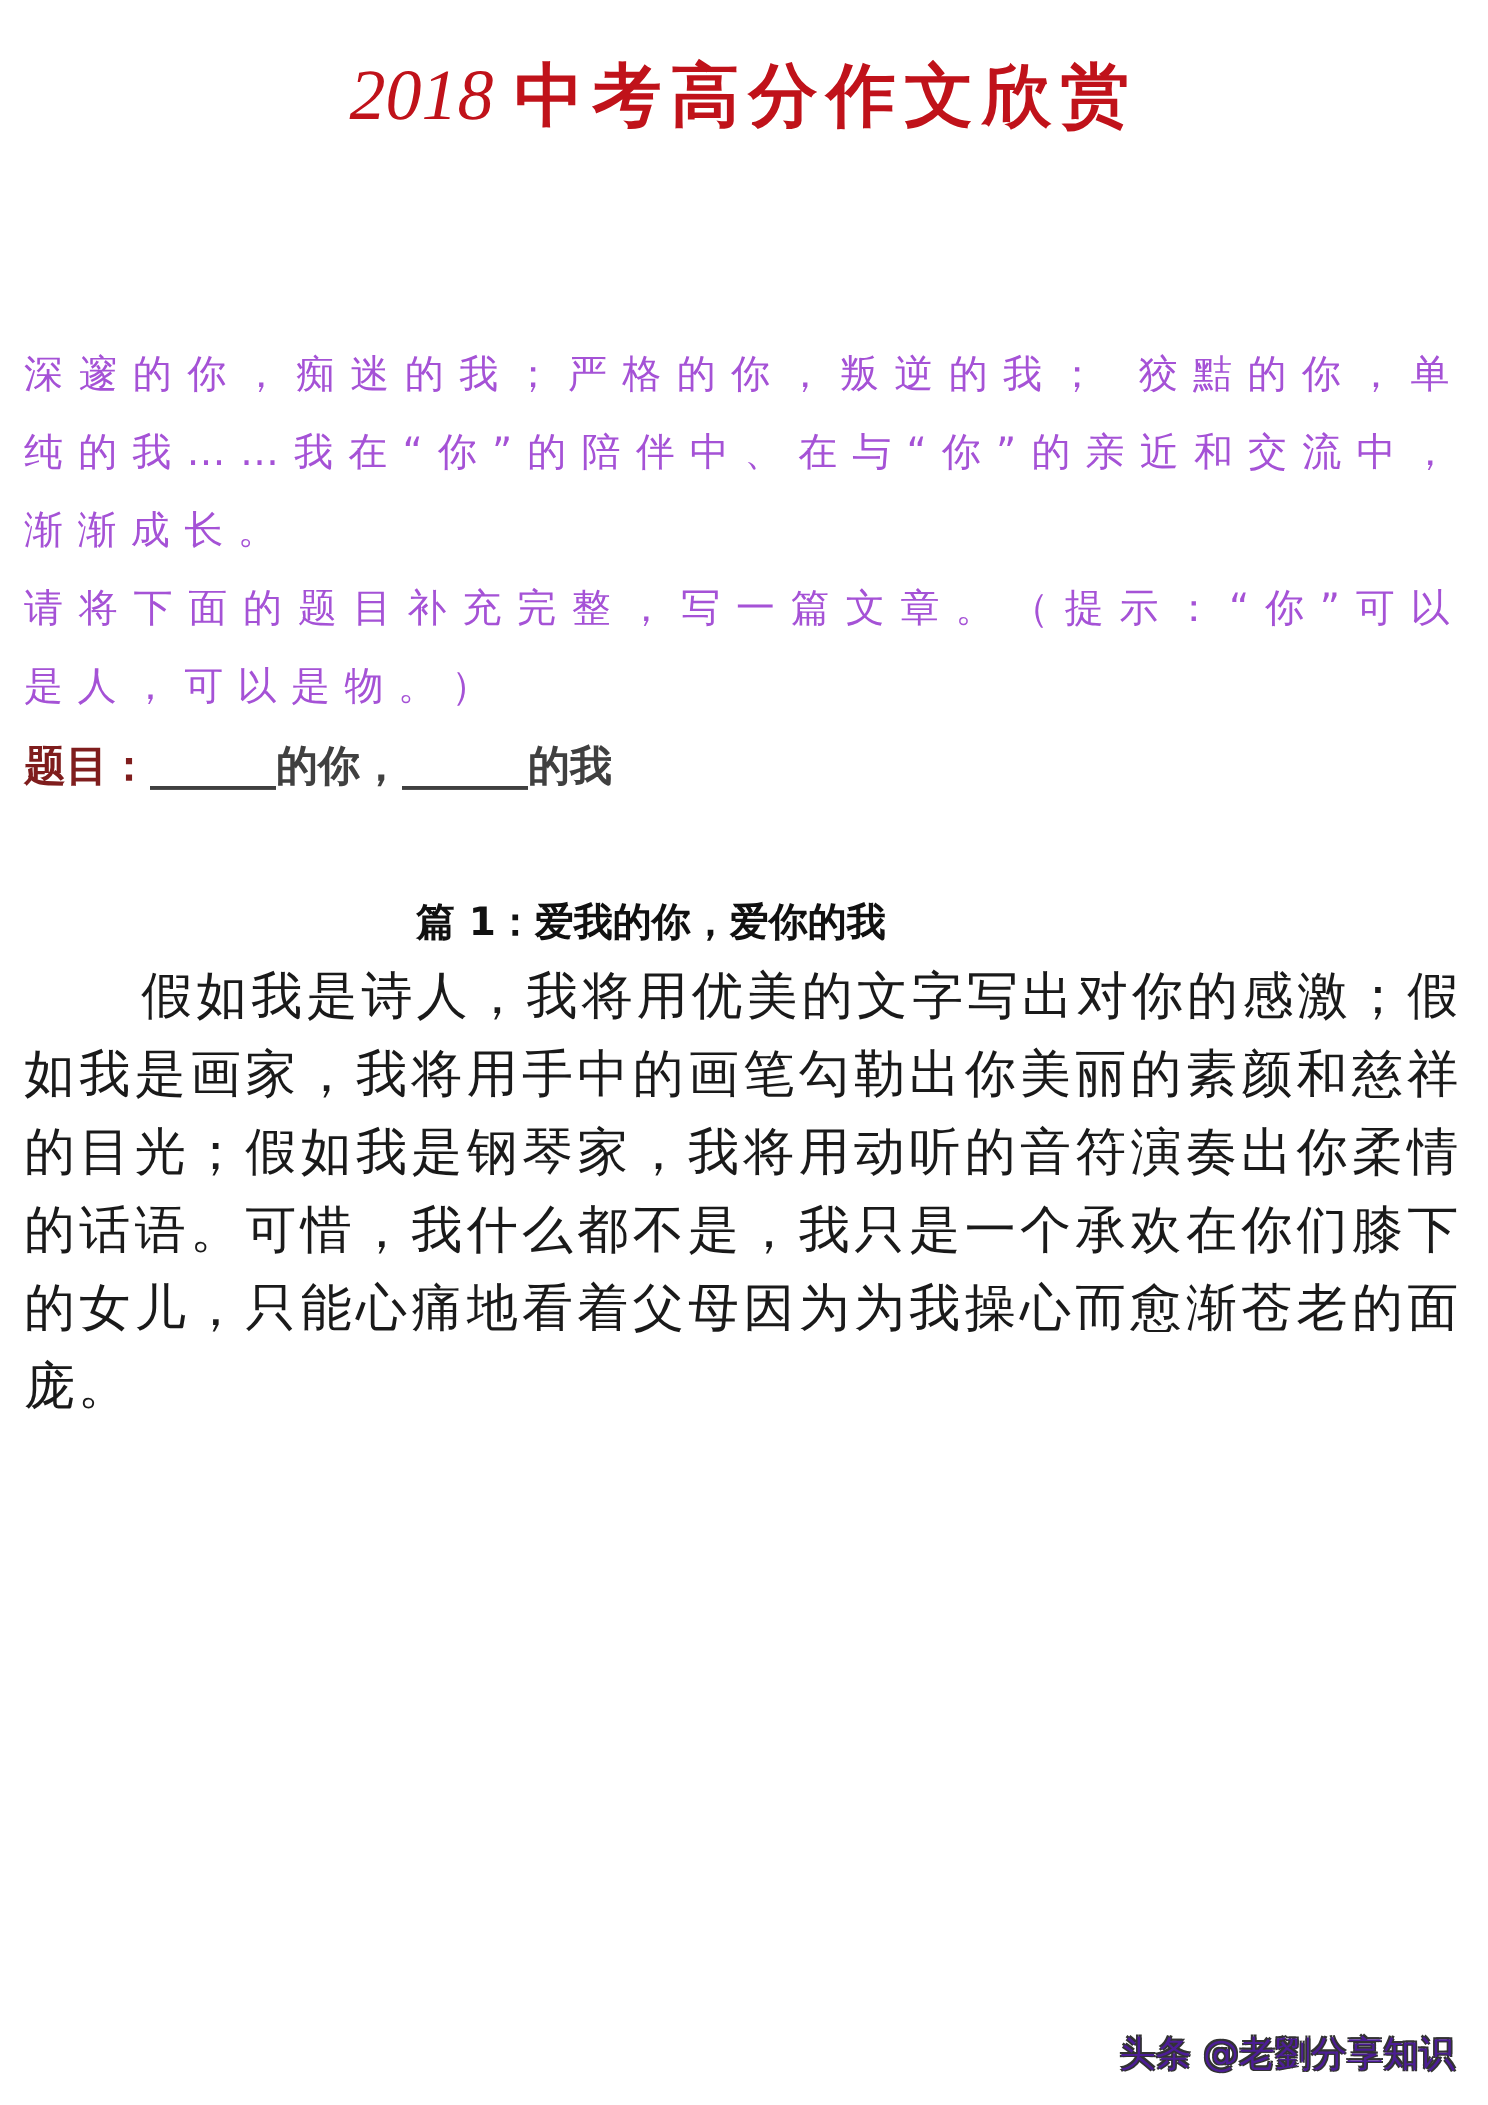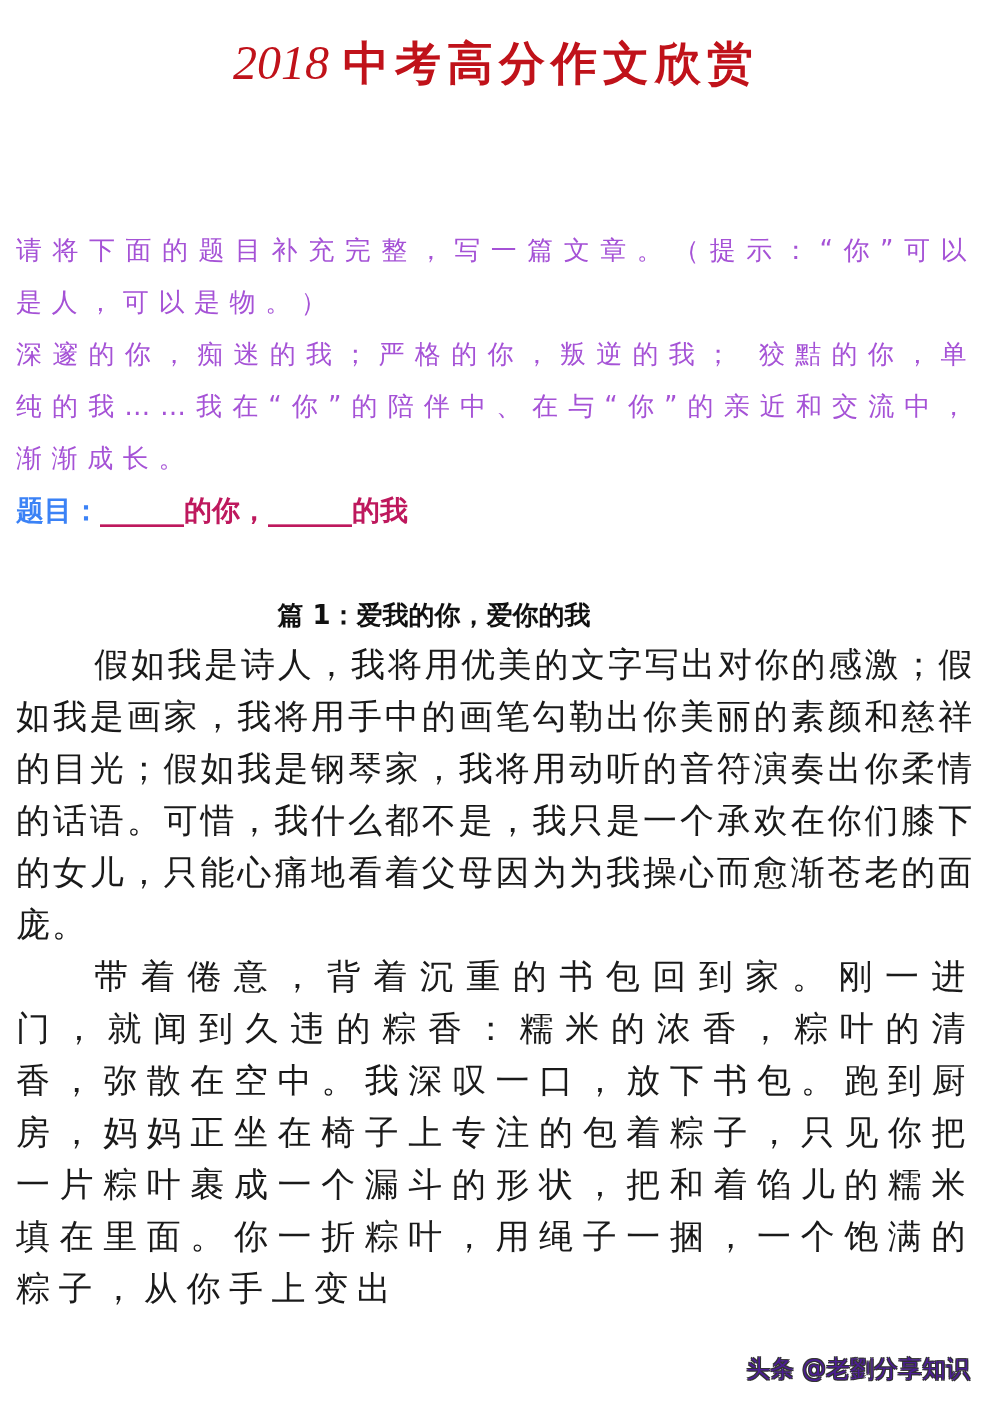--- a/index.html
+++ b/index.html
@@ -53,22 +53,22 @@
     }
     .topic {
       position: absolute;
       left: 16px;
       top: 486px;
       font-size: 28px;
       line-height: 50px;
       font-weight: bold;
       font-family: "DejaVu Sans", sans-serif;
     }
-    .topic .label { color: #3b82f6; }
-    .topic .blank { color: #be185d; }
+    .topic .label { color: #7f1d1d; }
+    .topic .blank { color: #404040; }
     .essay-heading {
       position: absolute;
       left: 0;
       top: 592px;
       width: 868px;
       text-align: center;
       font-size: 26px;
       line-height: 46px;
       font-weight: bold;
       color: #111;
@@ -105,28 +105,27 @@
     }
   </style>
 </head>
 <body>
 
 <div class="title">
   <span class="year">2018</span><span class="cn">中考高分作文欣赏</span>
 </div>
 
 <div class="prompt">
+  <p>深邃的你，痴迷的我；严格的你，叛逆的我；  狡黠的你，单纯的我……我在“你”的陪伴中、在与“你”的亲近和交流中，渐渐成长。</p>
   <p>请将下面的题目补充完整，写一篇文章。（提示：“你”可以是人，可以是物。）</p>
-  <p>深邃的你，痴迷的我；严格的你，叛逆的我；  狡黠的你，单纯的我……我在“你”的陪伴中、在与“你”的亲近和交流中，渐渐成长。</p>
 </div>
 
 <div class="topic">
   <span class="label">题目：</span><span class="blank">______的你，______的我</span>
 </div>
 
 <div class="essay-heading">篇 1：爱我的你，爱你的我</div>
 
 <div class="essay">
   <p class="p1">假如我是诗人，我将用优美的文字写出对你的感激；假如我是画家，我将用手中的画笔勾勒出你美丽的素颜和慈祥的目光；假如我是钢琴家，我将用动听的音符演奏出你柔情的话语。可惜，我什么都不是，我只是一个承欢在你们膝下的女儿，只能心痛地看着父母因为为我操心而愈渐苍老的面庞。</p>
-  <p class="p2">带着倦意，背着沉重的书包回到家。刚一进门，就闻到久违的粽香：糯米的浓香，粽叶的清香，弥散在空中。我深叹一口，放下书包。跑到厨房，妈妈正坐在椅子上专注的包着粽子，只见你把一片粽叶裹成一个漏斗的形状，把和着馅儿的糯米填在里面。你一折粽叶，用绳子一捆，一个饱满的粽子，从你手上变出</p>
 </div>
 
 <div class="watermark">头条 @老劉分享知识</div>
 
 </body></html>

